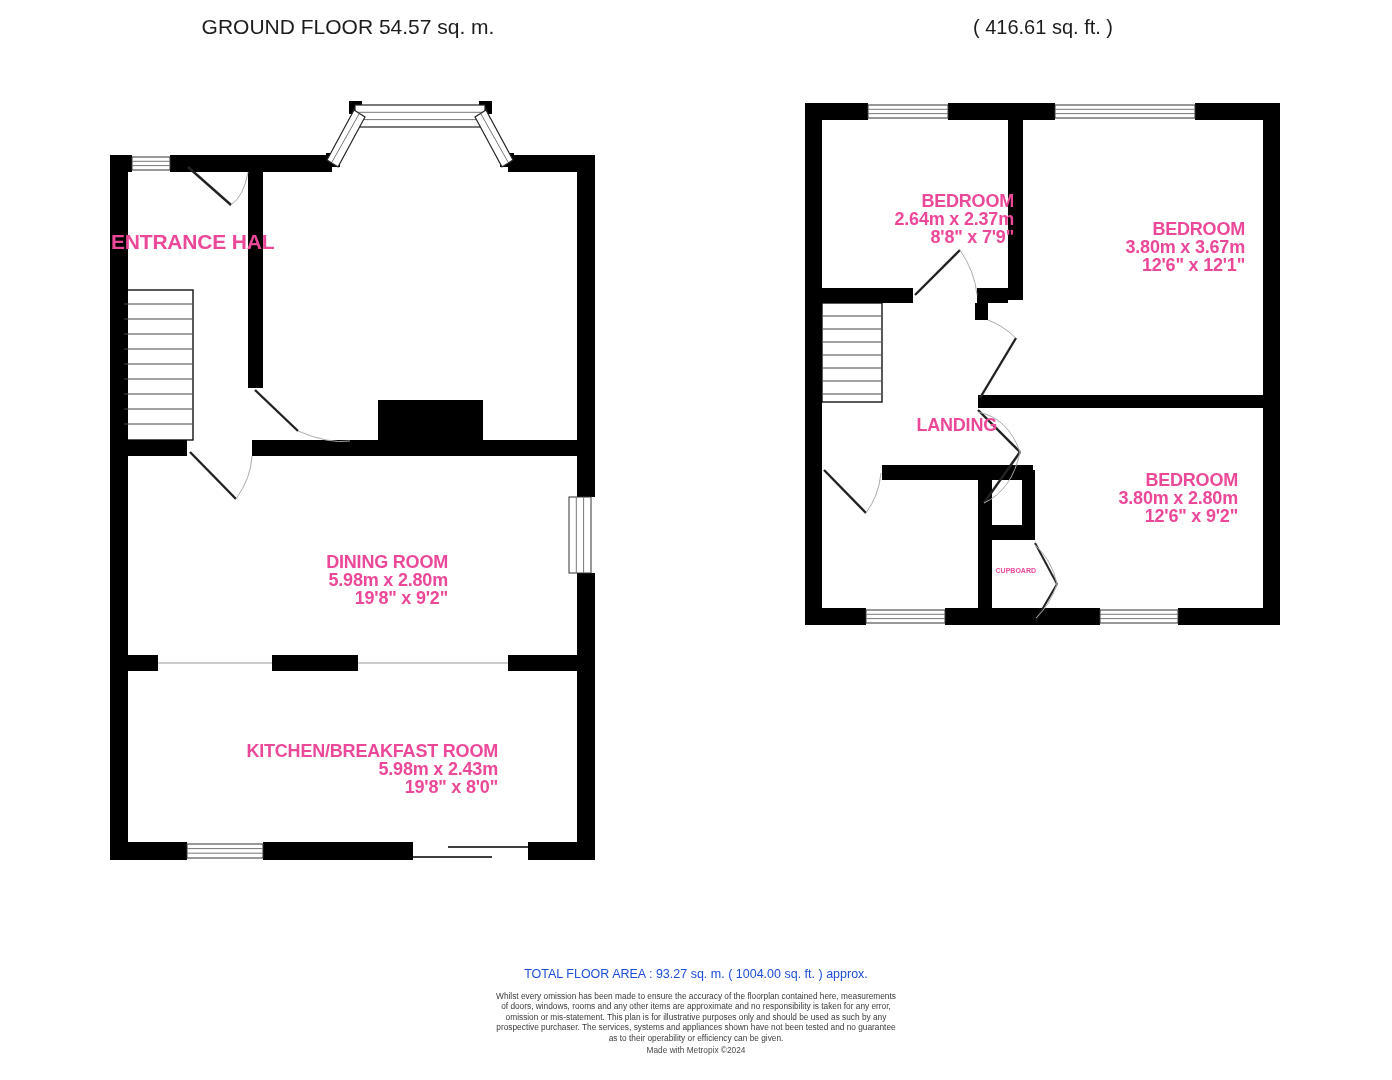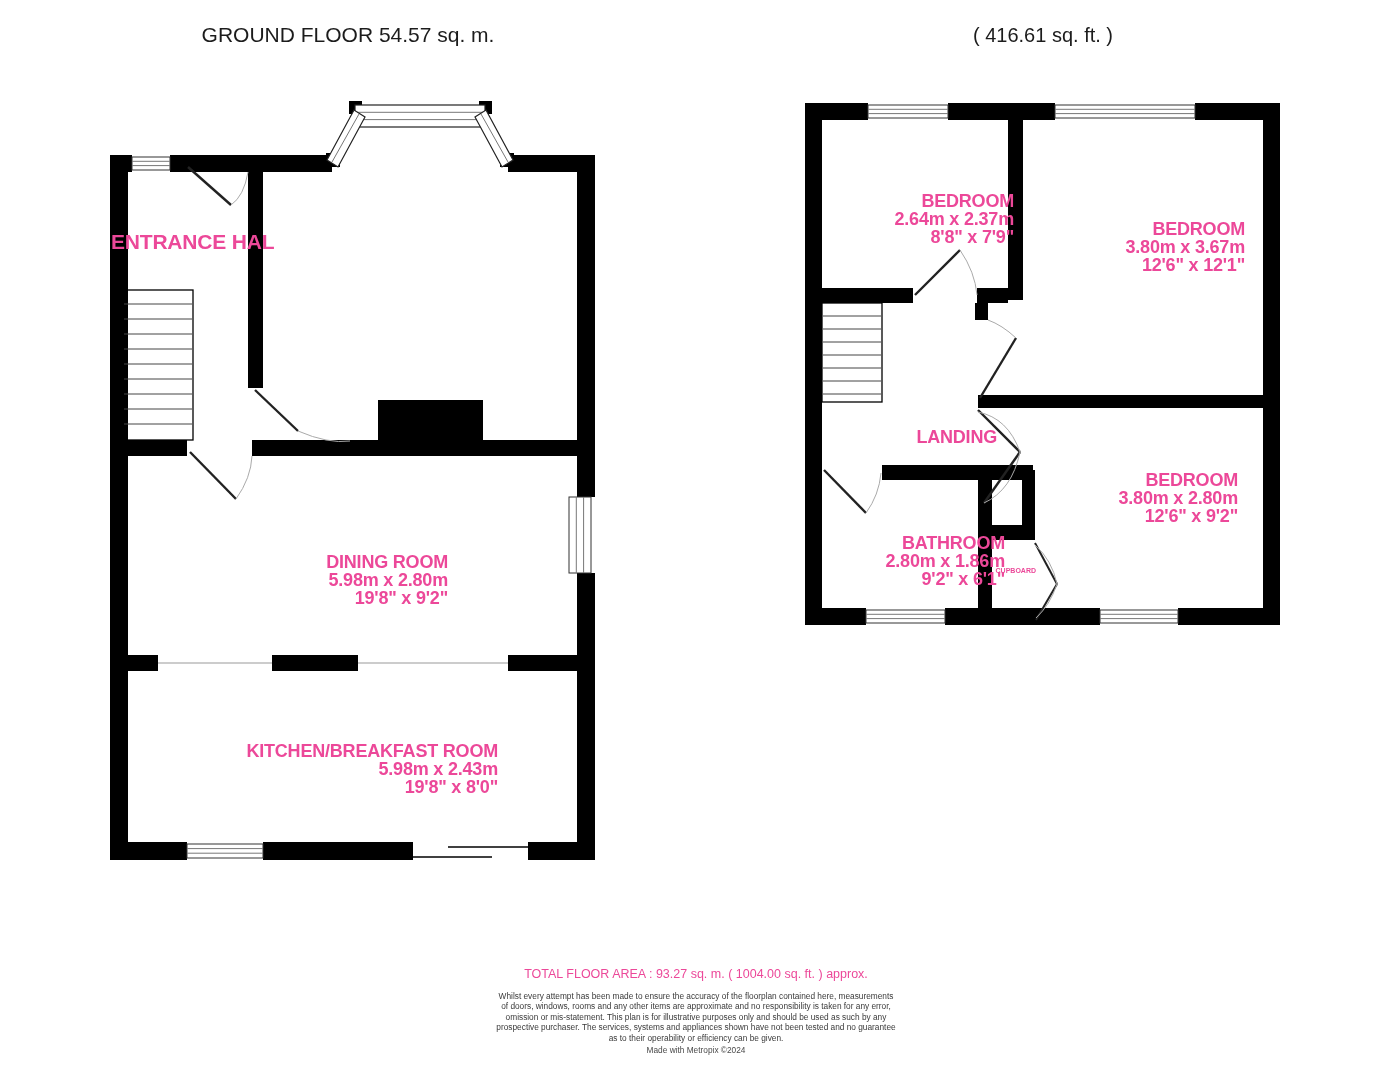--- a/index.html
+++ b/index.html
@@ -6,35 +6,35 @@
   .canvas {
     position:relative; width:1392px; height:1080px;
     background:#ffffff; overflow:hidden;
     font-family:"Liberation Sans", sans-serif;
     color:#111;
   }
   svg.plan { position:absolute; left:0; top:0; }
 
   .floor-title {
     position:absolute; text-align:center; font-size:21px; line-height:26px;
-    color:#1c1c1c; white-space:nowrap;margin-top:8px;
+    color:#1c1c1c; white-space:nowrap;
   }
   .floor-title .sub { font-size:20px; }
   .floor-title span { display:block; }
 
   .room-label {
     position:absolute; text-align:right; font-weight:bold; color:#ec4899;
     font-size:18px; line-height:18px; letter-spacing:-0.2px; white-space:nowrap;
   }
   .room-label span { display:block; }
   .room-label.small { font-size:21px; }
   .room-label.tiny { font-size:7px; line-height:8px; letter-spacing:0; }
 
   .footer-total {
-    position:absolute; text-align:center; font-size:12.5px; color:#ec4899; white-space:nowrap;
+    position:absolute; text-align:center; font-size:12.5px; color:#1d4ed8; white-space:nowrap;
   }
   .footer-disclaimer {
     position:absolute; text-align:center; font-size:8.3px; line-height:10.4px;
     color:#3a3a3a;
   }
   .footer-disclaimer span { display:block; }
   .footer-disclaimer .credit { margin-top:2px; color:#4a4a4a; }
 </style>
 </head>
 <body>
@@ -253,44 +253,39 @@
     <span>2.64m x 2.37m</span>
     <span>8'8" x 7'9"</span>
   </div>
 
   <div class="room-label" style="left:1045px; top:220px; width:200px;">
     <span>BEDROOM</span>
     <span>3.80m x 3.67m</span>
     <span>12'6" x 12'1"</span>
   </div>
 
-  <div class="room-label" style="left:847px; top:428px; width:150px;">
+  <div class="room-label" style="left:847px; top:416px; width:150px;">
     <span>LANDING</span>
   </div>
 
   <div class="room-label" style="left:1038px; top:471px; width:200px;">
     <span>BEDROOM</span>
     <span>3.80m x 2.80m</span>
     <span>12'6" x 9'2"</span>
   </div>
 
-  <div class="room-label" style="left:805px; top:534px; width:200px;">
-    <span>BATHROOM</span>
-    <span>2.80m x 1.86m</span>
-    <span>9'2" x 6'1"</span>
-  </div>
 
   <div class="room-label tiny" style="left:976px; top:567px; width:60px;">
     <span>CUPBOARD</span>
   </div>
 
   <div class="footer-total" style="left:396px; top:967px; width:600px;">TOTAL FLOOR AREA : 93.27 sq. m. ( 1004.00 sq. ft. ) approx.</div>
 
   <div class="footer-disclaimer" style="left:446px; top:991px; width:500px;">
-    <span>Whilst every attempt has been made to ensure the accuracy of the floorplan contained here, measurements</span>
+    <span>Whilst every omission has been made to ensure the accuracy of the floorplan contained here, measurements</span>
     <span>of doors, windows, rooms and any other items are approximate and no responsibility is taken for any error,</span>
     <span>omission or mis-statement. This plan is for illustrative purposes only and should be used as such by any</span>
     <span>prospective purchaser. The services, systems and appliances shown have not been tested and no guarantee</span>
     <span>as to their operability or efficiency can be given.</span>
     <span class="credit">Made with Metropix ©2024</span>
   </div>
 
 </div>
 
 </body></html>

